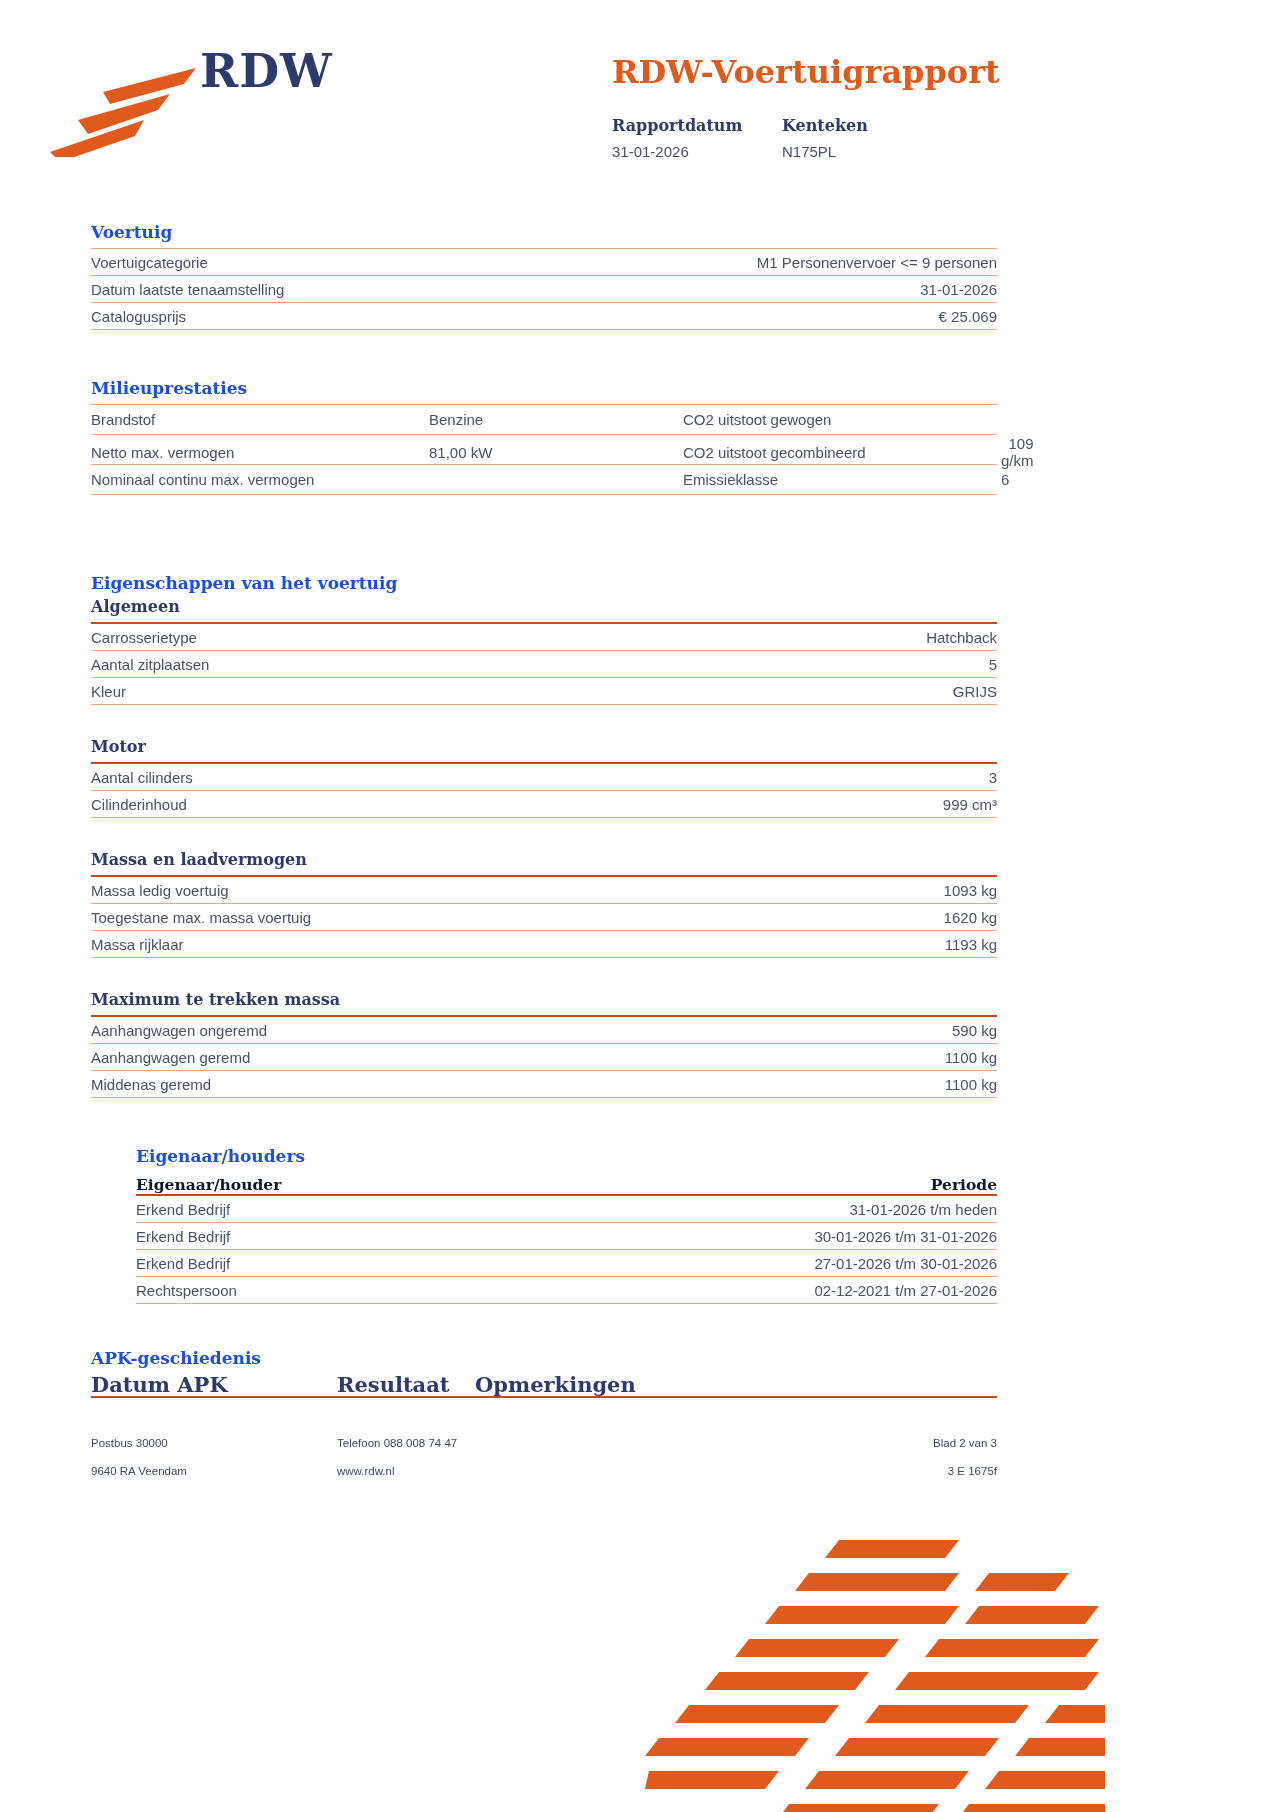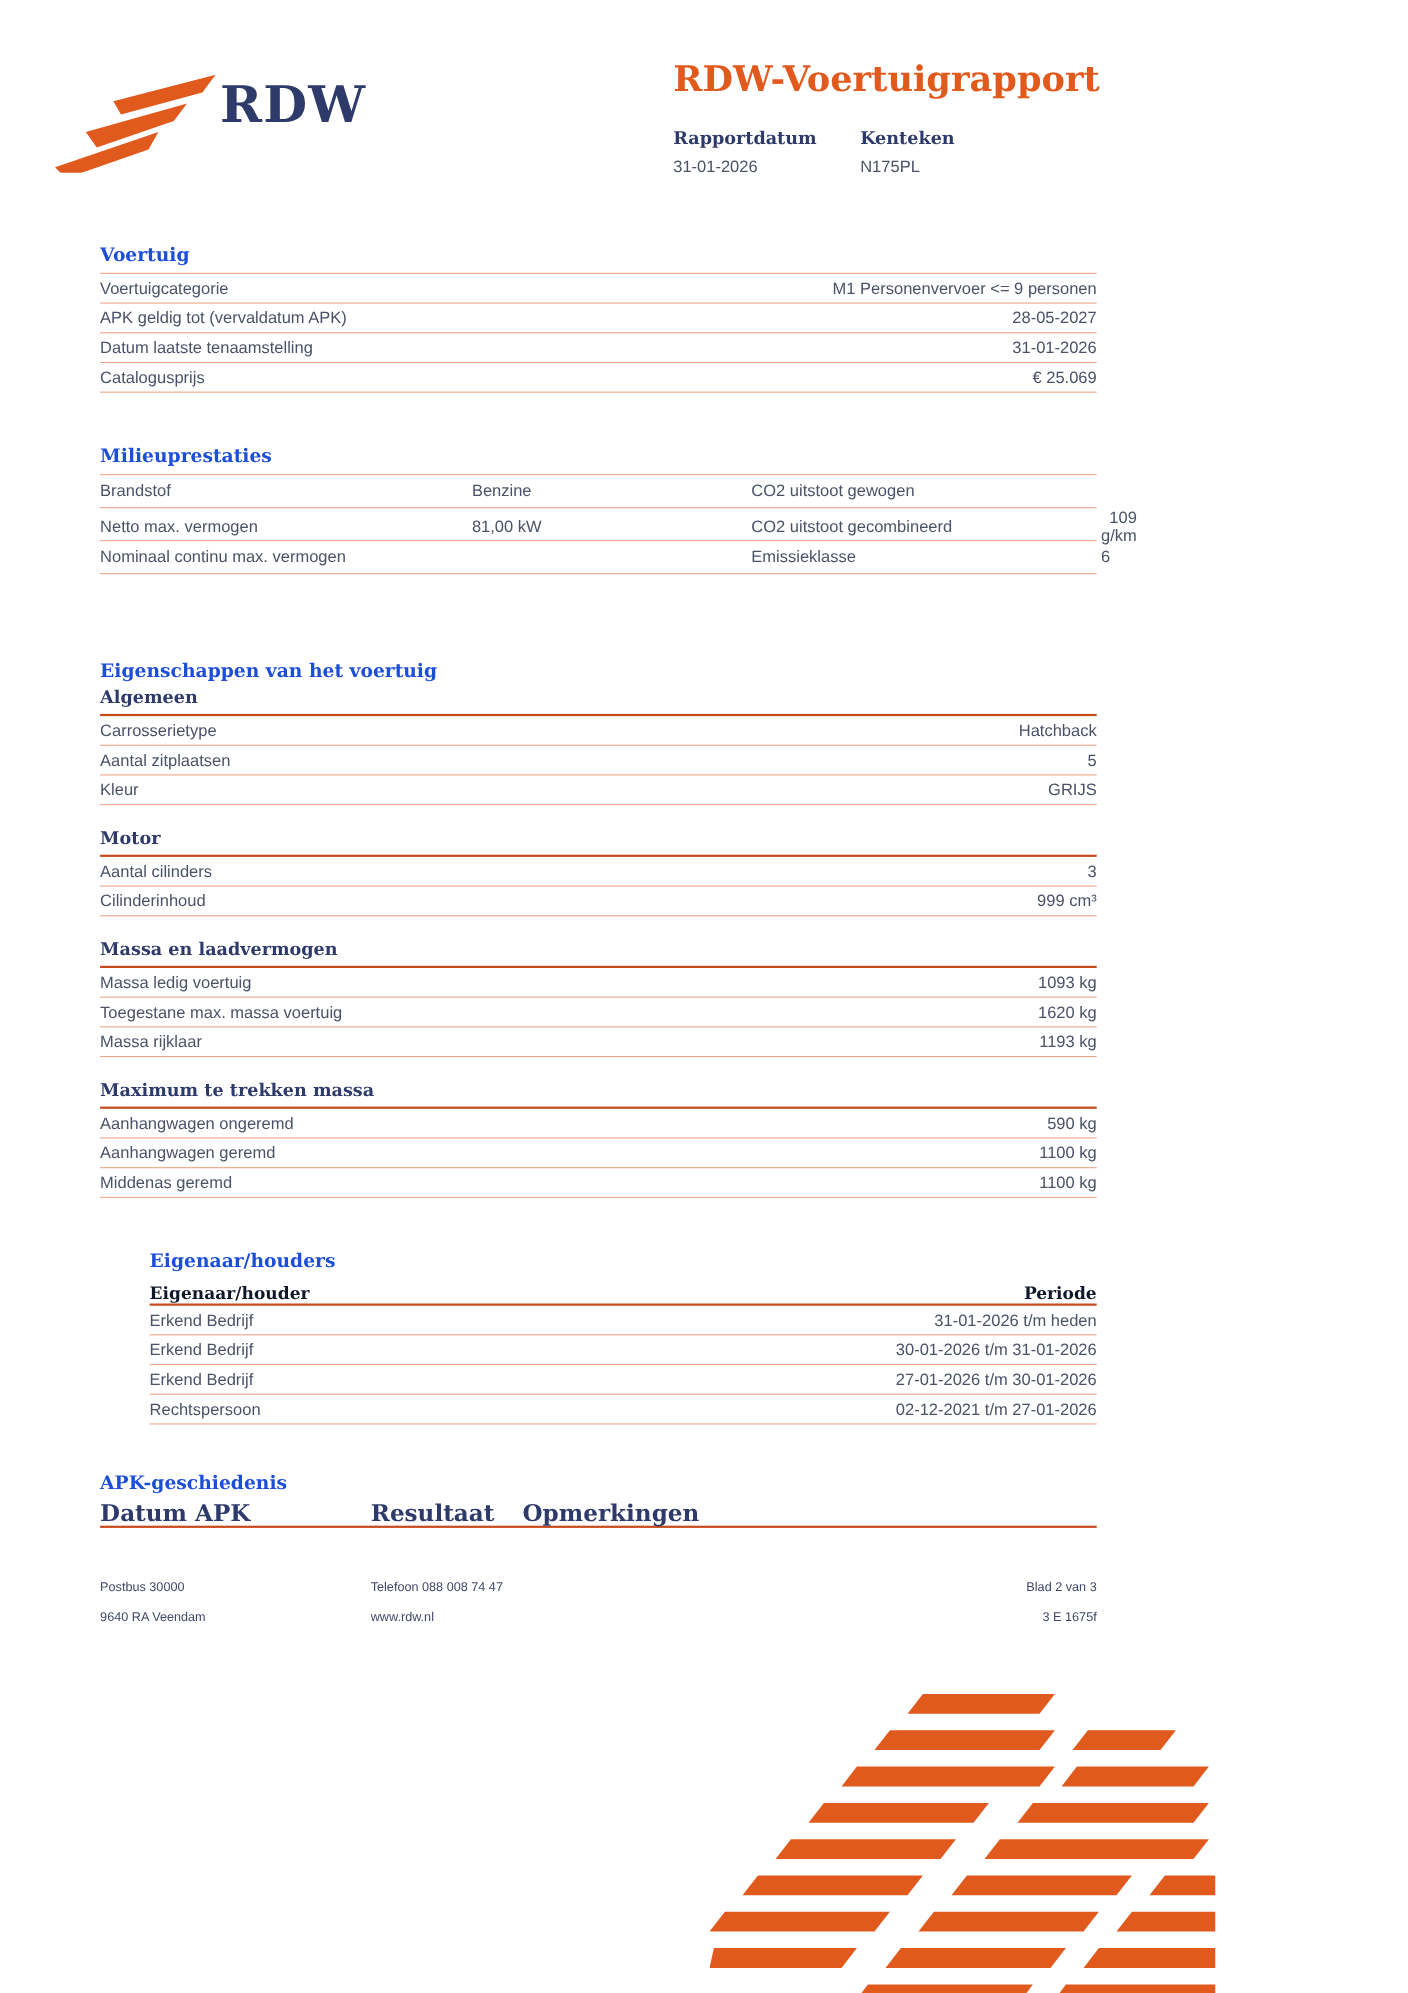--- a/index.html
+++ b/index.html
@@ -9,21 +9,21 @@
     font-family:"Liberation Sans", sans-serif;
     color:#4A5268;
   }
 
   
   .header { position:absolute; left:0; top:0; width:1280px; height:222px; }
   .logo-mark { position:absolute; left:48px; top:62px; }
   .logo-text {
     position:absolute; left:200px; top:44px;
     font-family:"DejaVu Serif", serif; font-weight:bold;
-    font-size:46px; color:#2E3A69; letter-spacing:1px;margin-top:24px;
+    font-size:46px; color:#2E3A69; letter-spacing:1px;
   }
   .title-block { position:absolute; left:612px; top:52px; width:400px; }
   .page-title {
     font-family:"DejaVu Serif", serif; font-weight:bold;
     font-size:32px; color:#E05A1E; line-height:40px;
   }
   .meta { display:flex; margin-top:24px; }
   .meta-col-1 { width:170px; }
   .meta-label { font-family:"DejaVu Serif", serif; font-weight:bold; font-size:16px; color:#2E3A69; }
   .meta-value { font-size:15px; color:#4A5268; margin-top:8px; }
@@ -50,21 +50,21 @@
   
   .mrow {
     display:grid; grid-template-columns:310px 226px 290px 1fr;
     align-items:center; height:30px; border-bottom:1px solid #EEA886; font-size:15px;gap:28px;
   }
   .mrow .m-val-r { text-align:right; }
 
   .sec-milieu { margin-top:48px; }
   .sec-eigenschappen { margin-top:78px; }
   .sec-eigenschappen h2.sec { margin-bottom:4px; }
-  .subsection { margin-top:20px; }
+  .subsection { margin-top:32px; }
   .subsection.first { margin-top:1px; }
   .sec-eigenaar { margin-top:48px;margin-left:45px; }
   .sec-eigenaar h2.sec { margin-bottom:4px; }
   .thead {
     display:flex; justify-content:space-between; align-items:flex-end;
     height:26px; border-bottom:2px solid #C8491B;
     font-family:"DejaVu Serif", serif; font-weight:bold; font-size:15.5px; color:#0f172a;
     padding-bottom:0;
     gap:32px;
   }
@@ -115,24 +115,20 @@
 </div>
 
 <div class="main">
 
   <div class="sec-voertuig">
     <h2 class="sec">Voertuig</h2>
     <div class="rows">
       <div class="row">
         <span class="lbl">Voertuigcategorie</span>
         <span class="val">M1 Personenvervoer &lt;= 9 personen</span>
-      </div>
-      <div class="row">
-        <span class="lbl">APK geldig tot (vervaldatum APK)</span>
-        <span class="val">28-05-2027</span>
       </div>
       <div class="row">
         <span class="lbl">Datum laatste tenaamstelling</span>
         <span class="val">31-01-2026</span>
       </div>
       <div class="row">
         <span class="lbl">Catalogusprijs</span>
         <span class="val">€ 25.069</span>
       </div>
     </div>

